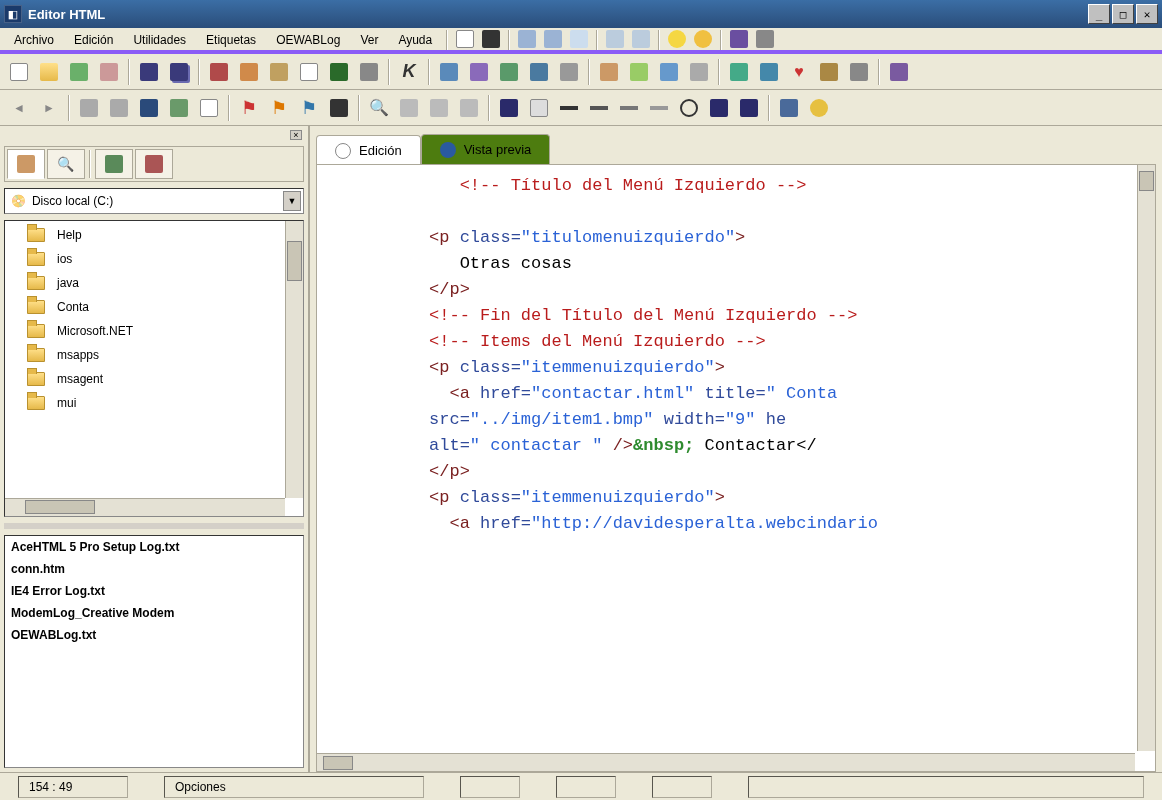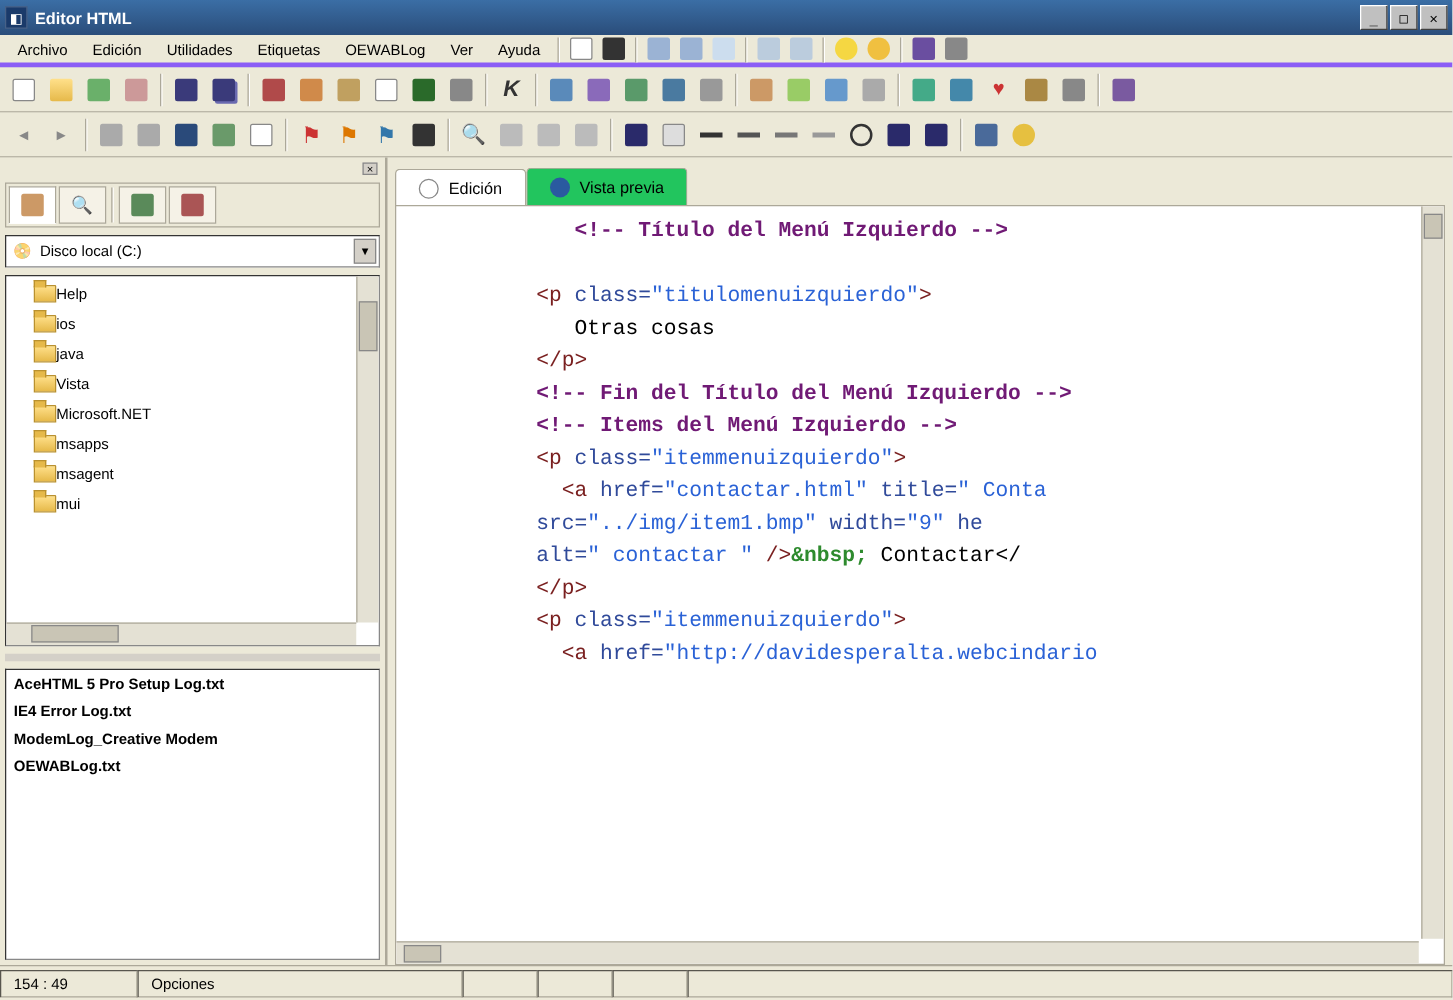--- a/index.html
+++ b/index.html
@@ -119,21 +119,21 @@
   }
   .folder-pane {
     flex: 1 1 40%;
     background: #fff;
     border: 1px inset #888;
     overflow: hidden;
     position: relative;
     min-height: 220px;
   }
   .folder-list { position:absolute; inset:0 18px 18px 0; overflow:hidden; padding:2px 4px; }
-  .folder-row { display:flex; align-items:center; height:24px; gap:0; padding-left:18px; }
+  .folder-row { display:flex; align-items:center; height:24px; gap:12px; padding-left:18px; }
   .fold-icon {
     width:18px; height:14px;
     background: linear-gradient(#ffe08a,#e6b94a);
     border:1px solid #b9912f;
     border-radius: 1px 1px 0 0;
     position: relative;
   }
   .fold-icon::before {
     content:""; position:absolute; left:-1px; top:-5px; width:8px; height:5px;
     background:#e6b94a; border:1px solid #b9912f; border-bottom:none;
@@ -154,46 +154,46 @@
   }
   .file-row { height:22px; display:flex; align-items:center; padding:0 6px; font-size:12px; }
   .close-strip { height:10px; display:flex; justify-content:flex-end; padding-right:2px; }
   .close-strip .xx { width:12px;height:10px;font-size:9px; text-align:center; border:1px solid #888; background:#d4d0c8; line-height:9px;}
   
   .editor-area { flex:1; display:flex; flex-direction:column; padding:6px 6px 0 6px; min-width:0; }
   .editor-tabs { height:32px; display:flex; align-items:flex-end; gap:0; }
   .etab {
     height:30px; padding:0 18px;
     border:1px solid #aca899; border-bottom:none;
-    background:#22c55e;
+    background:#4d7c0f;
     display:flex; align-items:center; gap:8px;
     border-radius: 4px 4px 0 0;
     font-size:13px;
   }
   .etab.active { background:#fff; position:relative; top:1px; }
   .etab .ic { width:16px;height:16px;border-radius:50%; }
   .code-pane {
     flex:1; background:#fff; border:1px solid #aca899;
     font-family: "Courier New", monospace; font-size:17px;
     position:relative; overflow:hidden;
   }
   .code-inner { position:absolute; inset:0 20px 20px 0; padding:8px 10px; white-space:pre; line-height:26px; overflow:hidden;}
   .code-pane .vscroll{bottom:20px;}
   .code-pane .hscroll{right:20px;}
-  .c-comment { color:#701a75;font-weight:bold; }
+  .c-comment { color:#b91c1c; }
   .c-tag { color:#7a2020; }
   .c-attr { color:#304a9a; }
   .c-str { color:#2a62d6; }
   .c-ent { color:#2e8b2e; font-weight:bold; }
   .file-tabs { height:26px; display:flex; align-items:center; background:#ece9d8; border-top:1px solid #aca899; }
   .ftab { height:22px; padding:0 14px; border:1px solid #aca899; background:#f5f2e7; display:flex; align-items:center; gap:6px; font-size:12px; border-radius:0 0 4px 4px;}
   .ftab .doc-ic{width:14px;height:14px;background:#fff;border:1px solid #888;}
   
   .statusbar { height:28px; background:#ece9d8; border-top:1px solid #aca899; display:flex; align-items:center; }
-  .stat-cell { height:22px; border:1px inset #aca899; margin:0 0; padding:0 10px; display:flex; align-items:center; font-size:12px; min-width:60px;}
+  .stat-cell { height:22px; border:1px inset #aca899; margin:0 18px; padding:0 10px; display:flex; align-items:center; font-size:12px; min-width:60px;}
   .stat-cell.w1{width:110px;} .stat-cell.w2{width:260px;} .stat-cell.flex{flex:1;}
 </style>
 </head>
 <body>
 
 <div class="titlebar">
   <div class="app-icon">◧</div>
   <div class="title">Editor HTML</div>
   <div class="win-btns">
     <div class="win-btn">_</div>
@@ -465,21 +465,21 @@
         <div class="folder-row">
             <span class="fold-icon"></span>
             <span>ios</span>
           </div>
         <div class="folder-row">
             <span class="fold-icon"></span>
             <span>java</span>
           </div>
         <div class="folder-row">
             <span class="fold-icon"></span>
-            <span>Vista</span>
+            <span>Conta</span>
           </div>
         <div class="folder-row">
             <span class="fold-icon"></span>
             <span>Microsoft.NET</span>
           </div>
         <div class="folder-row">
             <span class="fold-icon"></span>
             <span>msapps</span>
           </div>
         <div class="folder-row">
@@ -494,20 +494,21 @@
       <div class="vscroll">
           <div class="thumb"></div>
         </div>
       <div class="hscroll">
           <div class="thumb"></div>
         </div>
     </div>
     <div class="splitter"></div>
     <div class="file-pane">
       <div class="file-row">AceHTML 5 Pro Setup Log.txt</div>
+      <div class="file-row">conn.htm</div>
       <div class="file-row">IE4 Error Log.txt</div>
       <div class="file-row">ModemLog_Creative Modem</div>
       <div class="file-row">OEWABLog.txt</div>
     </div>
   </div>
 
   <div class="editor-area">
     <div class="editor-tabs">
       <div class="etab active">
         <span class="ic" style="background:#fff;border:1px solid #888"></span>

